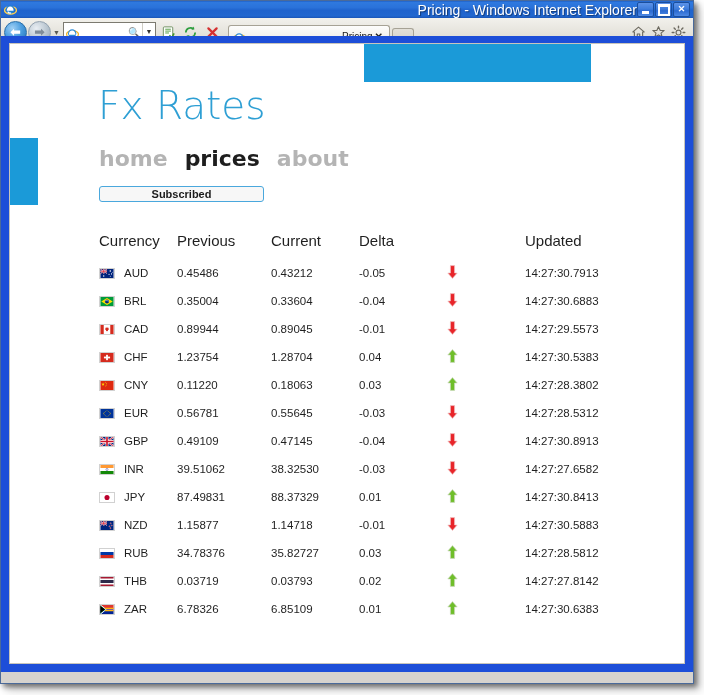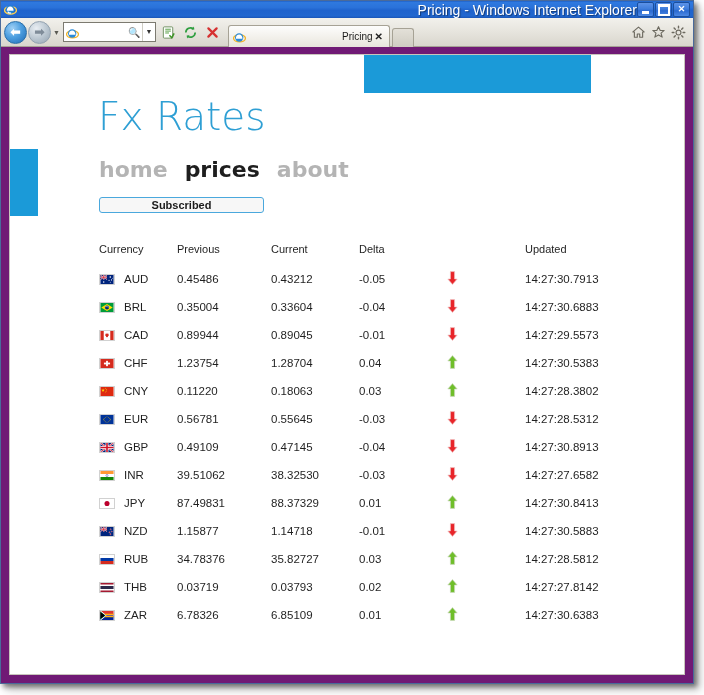--- a/index.html
+++ b/index.html
@@ -178,24 +178,24 @@
     cursor:pointer;
     flex:0 0 auto;
   }
   .rightchrome { display:flex; align-items:center; gap:5px; padding-right:7px; flex:0 0 auto;}
   .rightchrome .ci { width:15px; height:15px; cursor:pointer; }
   .rightchrome .ci svg{display:block;}
 
   
   .viewport {
     position: absolute;
-    left: 1px; top: 47px;
+    left: 1px; top: 36px;
     width: 692px;
     height: 636px;
-    background: #701a75;
+    background: #1d4ed8;
     box-sizing: border-box;
     padding: 7px 8px 8px 8px;
   }
   .page {
     position: relative;
     width: 100%;
     height: 100%;
     background: #ffffff;
     border: 1px solid #c8c5bc;
     box-sizing: border-box;
@@ -260,21 +260,21 @@
   }
 
   
   .rates {
     position: absolute;
     left: 89px; top: 188px;
     border-collapse: collapse;
     font-family: "Liberation Sans", sans-serif;
   }
   .rates th {
-    font-size: 11px;
+    font-size: 15px;
     font-weight: normal;
     color: #1f1f1f;
     text-align: left;
     padding: 0 0 16px 0;
     white-space: nowrap;
   }
   .rates td {
     font-size: 11.5px;
     color: #1f1f1f;
     padding: 0 0 12px 0;

